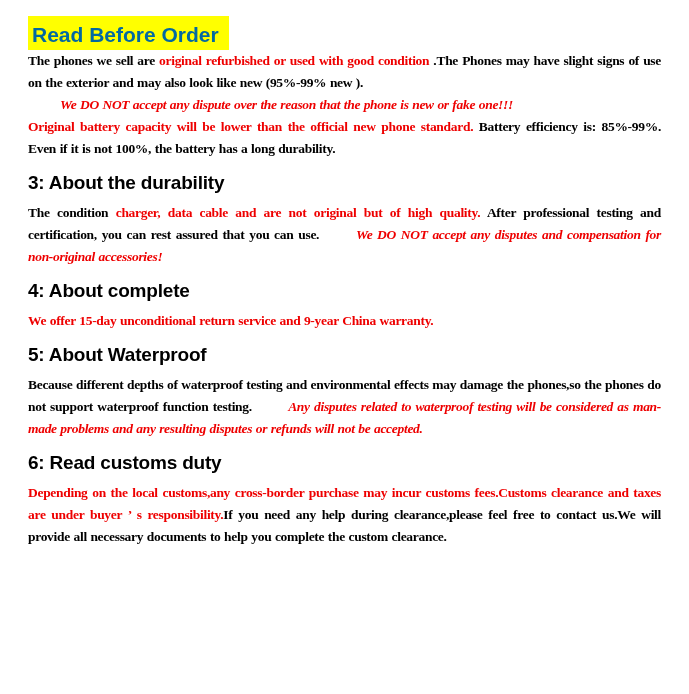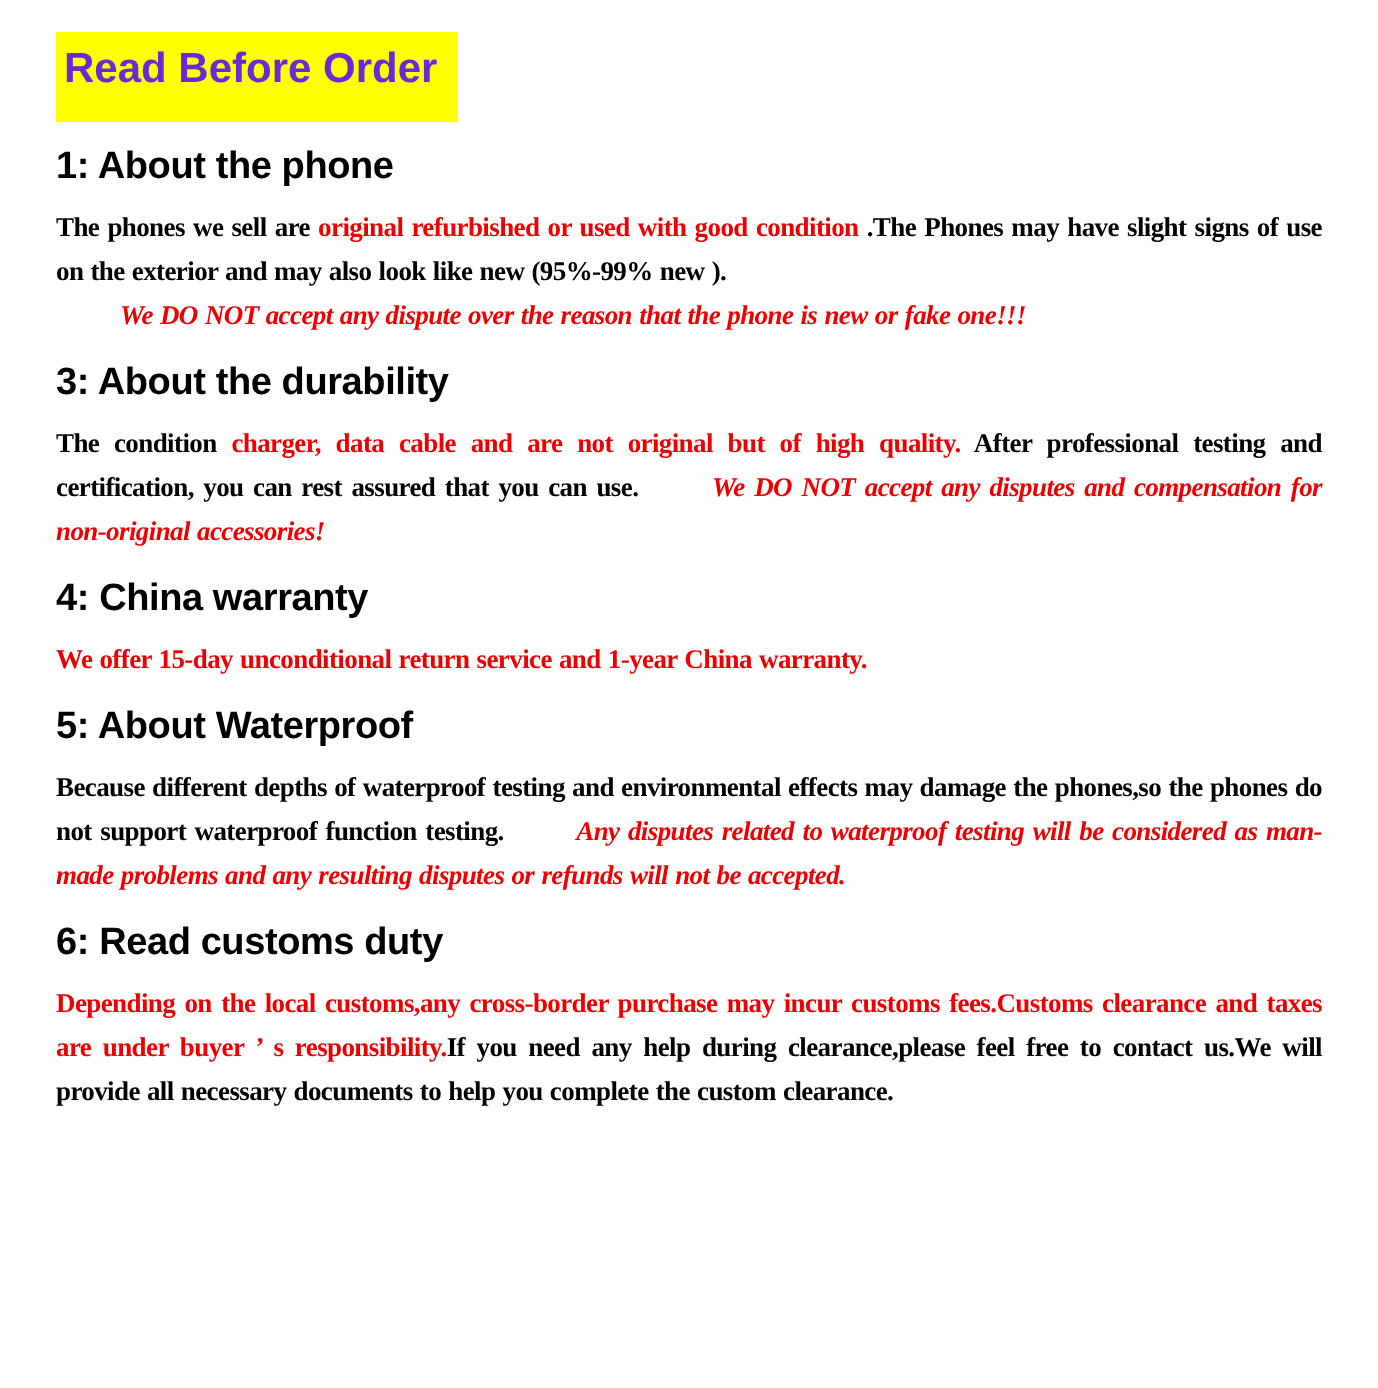--- a/index.html
+++ b/index.html
@@ -14,24 +14,24 @@
     overflow: hidden;
     background: #ffffff;
     font-family: "Liberation Sans", "DejaVu Sans", sans-serif;
     font-weight: bold;
     box-sizing: border-box;
     padding: 12px 28px 0 28px;
   }
   .title-highlight {
     display: inline-block;
     background: #ffff00;
-    color: #6d28d9;
+    color: #0369a1;
     font-size: 21px;
     line-height: 24px;
-    padding: 7px 10px 14px 4px;
+    padding: 7px 10px 3px 4px;
     margin: 4px 0 0 0;
     letter-spacing: 0px;
   }
   .section-heading {
     font-size: 19px;
     line-height: 28px;
     color: #000000;
     margin: 9px 0 5px 0;
     letter-spacing: -0.2px;
   }
@@ -50,25 +50,25 @@
   .para .run-italic { font-style: italic; margin-left: 32px; }
 </style>
 </head>
 <body>
 
 <div class="page">
   <div class="title-highlight">
     <span>Read Before Order</span>
   </div>
   <div id="sections">
-      <div class="section-heading">1: About the phone</div>
       <p class="para"><span class="run-black">The phones we sell are </span><span class="run-red">original refurbished or used with good condition </span><span class="run-black">.The Phones may have slight signs of use on the exterior and may also look like new (95%-99% new ).</span></p>
       <p class="para"><span class="run-red run-italic">We DO NOT accept any dispute over the reason that the phone is new or fake one!!!</span></p>
+      <p class="para"><span class="run-red">Original battery capacity will be lower than the official new phone standard.</span><span class="run-black"> Battery efficiency is: 85%-99%. Even if it is not 100%, the battery has a long durability.</span></p>
       <div class="section-heading">3: About the durability</div>
       <p class="para"><span class="run-black">The condition </span><span class="run-red">charger, data cable and are not original but of high quality.</span><span class="run-black"> After professional testing and certification, you can rest assured that you can use. </span><span class="run-red run-italic">We DO NOT accept any disputes and compensation for non-original accessories!</span></p>
-      <div class="section-heading">4: China warranty</div>
-      <p class="para"><span class="run-red">We offer 15-day unconditional return service and 1-year China warranty.</span></p>
+      <div class="section-heading">4: About complete</div>
+      <p class="para"><span class="run-red">We offer 15-day unconditional return service and 9-year China warranty.</span></p>
       <div class="section-heading">5: About Waterproof</div>
       <p class="para"><span class="run-black">Because different depths of waterproof testing and environmental effects may damage the phones,so the phones do not support waterproof function testing. </span><span class="run-red run-italic">Any disputes related to waterproof testing will be considered as man-made problems and any resulting disputes or refunds will not be accepted.</span></p>
       <div class="section-heading">6: Read customs duty</div>
       <p class="para"><span class="run-red">Depending on the local customs,any cross-border purchase may incur customs fees.Customs clearance and taxes are under buyer ’ s responsibility.</span><span class="run-black">If you need any help during clearance,please feel free to contact us.We will provide all necessary documents to help you complete the custom clearance.</span></p>
     </div>
 </div>
 
 </body></html>

